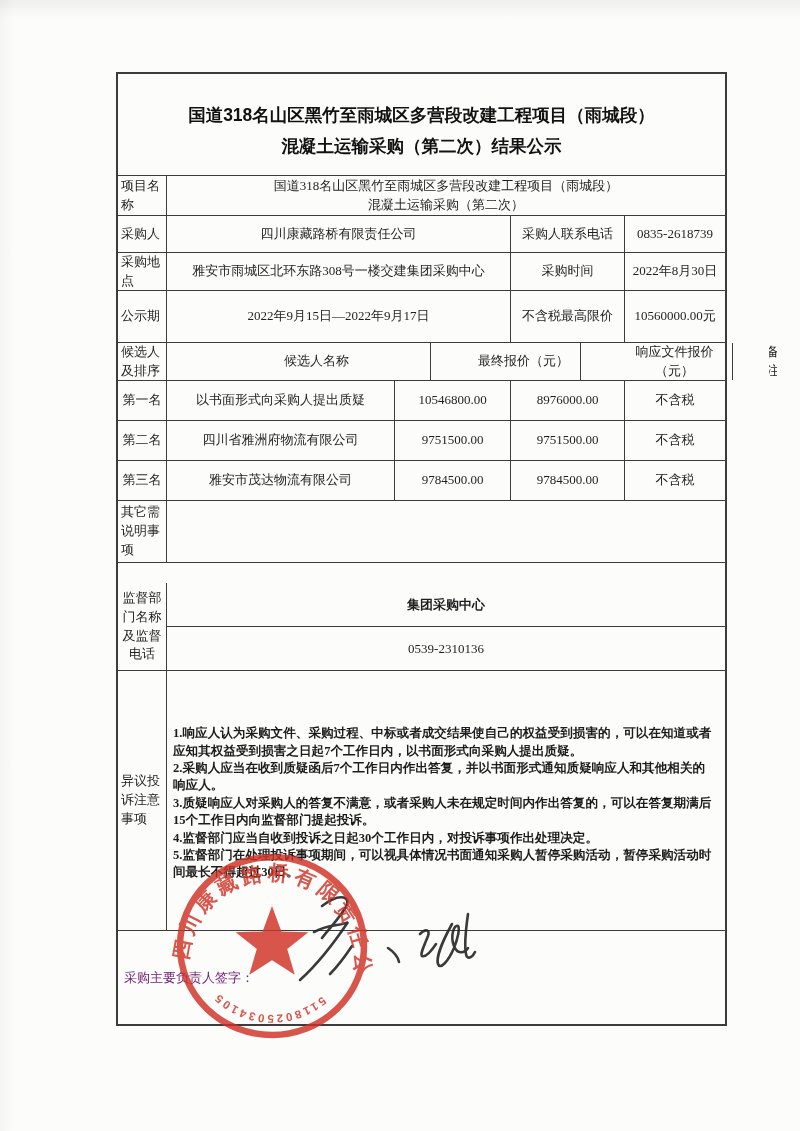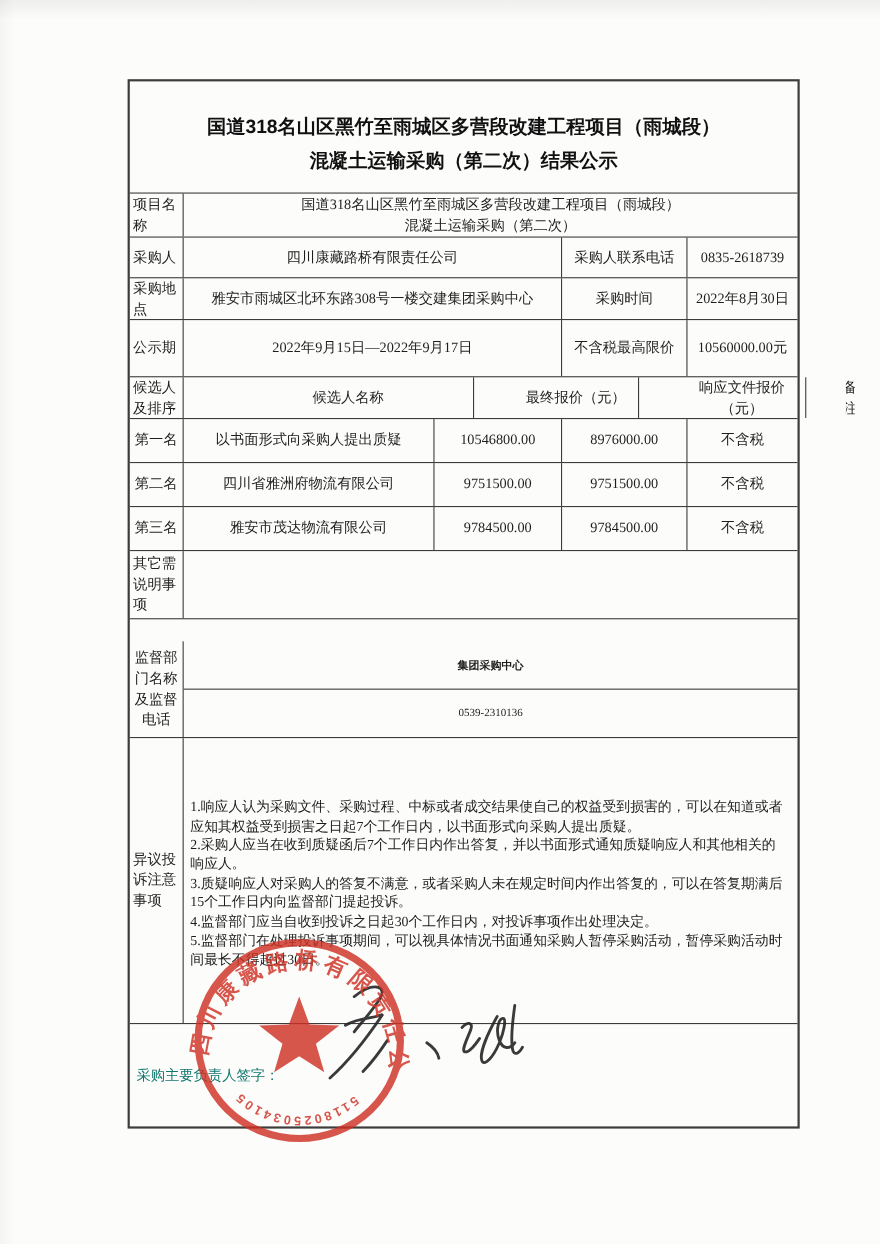--- a/index.html
+++ b/index.html
@@ -66,36 +66,36 @@
   .r-location{height:38px;}
   .r-publicity{height:52px;}
   .r-chead{height:38px;gap:36px;}
   .r-cand{height:40px;}
   .r-other{height:62px;}
   .r-super{height:88px;margin-top:20px;}
   .r-objection{height:260px;}
   .r-sign{height:93px;position:relative;}
 
   .super-right{flex:1;display:flex;flex-direction:column;}
-  .super-sub{flex:1;display:flex;align-items:center;justify-content:center;font-size:10px;text-align:center;}
+  .super-sub{flex:1;display:flex;align-items:center;justify-content:center;font-size:13px;text-align:center;}
   .super-sub.first{border-bottom:1px solid #3c3c3c;font-weight:700;}
 
   .objection-cell{
     flex:1;display:flex;align-items:center;justify-content:flex-start;
     border-right:none;padding:0;
   }
   .objection-text{
     padding:10px 8px 4px 6px;
     font-size:12.6px;line-height:1.38;text-align:left;color:#1c1c1c;
   }
-  .objection-text div{margin:0;}
+  .objection-text div{margin:0;font-weight:bold;}
 
   .sign-label{
     position:absolute;left:6px;top:50%;transform:translateY(-50%);
-    font-size:13px;color:#0f766e;white-space:nowrap;
+    font-size:13px;color:#701a75;white-space:nowrap;
   }
 
   .stamp{
     position:absolute;left:170px;top:850px;width:204px;height:192px;
     pointer-events:none;
   }
   .signature{
     position:absolute;left:292px;top:884px;width:240px;height:110px;
     pointer-events:none;
   }

